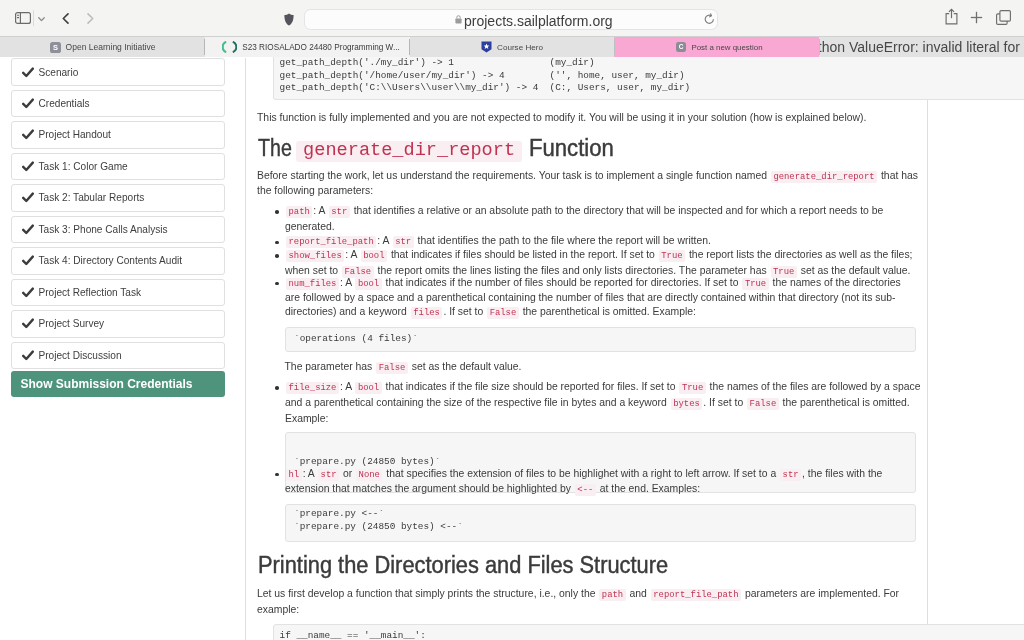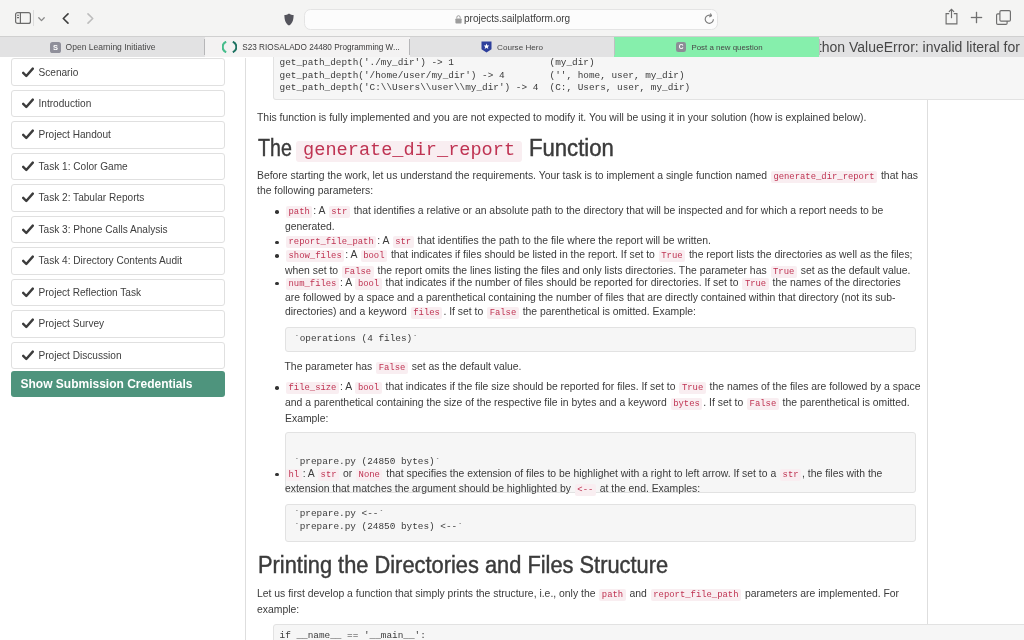--- a/index.html
+++ b/index.html
@@ -3,21 +3,21 @@
 *{margin:0;padding:0;box-sizing:border-box}
 html,body{width:1024px;height:640px;overflow:hidden;background:#fff;font-family:"Liberation Sans",sans-serif}
 .abs{position:absolute}
 
 #toolbar{position:absolute;left:0;top:0;width:1024px;height:37px;background:#f4f4f3;border-bottom:1px solid #d0d0d0}
 #tabbar{position:absolute;left:0;top:37px;width:1024px;height:20px;background:#e2e2e3}
 .tab{position:absolute;top:0;height:20px;display:flex;align-items:center;justify-content:center;font-size:9.3px;color:#474747;white-space:nowrap;overflow:hidden}
 .tab .ticon{margin-right:5px;flex:0 0 auto;display:block}
 .sep{position:absolute;top:2px;height:16px;width:1px;background:#bfbfc1}
 #addrbar{position:absolute;left:304px;top:9px;width:414px;height:20.5px;background:#fcfcfc;border:1px solid #e4e4e4;border-radius:6.5px}
-#addrtext{position:absolute;left:464px;top:13.2px;font-size:10px;color:#3d3d3d}
+#addrtext{position:absolute;left:464px;top:13.2px;font-size:14px;color:#3d3d3d}
 
 #page{position:absolute;left:0;top:58px;width:1024px;height:582px;background:#fff}
 #vdiv1{position:absolute;left:245px;top:0;width:1px;height:582px;background:#dedede}
 #vdiv2{position:absolute;left:927px;top:0;width:1px;height:582px;background:#dedede}
 
 .scard{position:absolute;left:10.5px;width:214px;height:27.6px;background:#fff;border:1px solid #e0e0e0;border-radius:3px;display:flex;align-items:center;font-size:10.1px;color:#3e3e3e}
 .scard svg{margin-left:10px;margin-right:5px}
 #sbtn{position:absolute;left:10.5px;top:312.6px;width:214px;height:26.5px;background:#4e947d;border-radius:3px;color:#fff;font-weight:bold;font-size:12px;display:flex;align-items:center;padding-left:10px}
 
 #content{position:absolute;left:257px;top:0;width:660px;height:582px}
@@ -89,21 +89,21 @@
       </svg>
   <span>S23 RIOSALADO 24480 Programming W...</span>
  </div>
  <div class="tab" style="left:410px;width:204px;background:#e2e2e3;font-size:8.1px">
   <svg class="ticon" width="11" height="12" viewBox="0 0 11 12">
         <path d="M0.5 0.5 H10.5 V8.2 L5.5 11.5 L0.5 8.2 Z" fill="#2d3f9c"></path>
         <path d="M5.5 2.6 L6.3 4.5 L8.3 4.6 L6.8 5.9 L7.3 7.9 L5.5 6.8 L3.7 7.9 L4.2 5.9 L2.7 4.6 L4.7 4.5 Z" fill="#fff"></path>
       </svg>
   <span>Course Hero</span>
  </div>
- <div class="tab" style="left:614px;width:205px;background:#86efac;font-size:7.9px;padding-left:6px">
+ <div class="tab" style="left:614px;width:205px;background:#f9a8d4;font-size:7.9px;padding-left:6px">
   <svg class="ticon" width="10" height="10" viewBox="0 0 11 11">
         <rect width="11" height="11" rx="2.6" fill="#8c8c96"></rect>
         <text x="5.5" y="8.1" font-size="7.2" font-weight="bold" fill="#fff" text-anchor="middle" font-family="Liberation Sans">C</text>
       </svg>
   <span>Post a new question</span>
  </div>
  <div class="tab" style="left:819px;width:205px;background:#e2e2e3;font-size:14px;padding-left:3px">
   <svg class="ticon" width="10" height="11" viewBox="0 0 13 13">
         <path d="M11.2 3.6 A5.5 5.5 0 1 0 11.2 9.4" fill="none" stroke="#e9a63c" stroke-width="2.6"></path>
       </svg>
@@ -122,21 +122,21 @@
       <div class="scard" style="top:0.3px">
         <svg width="12" height="11" viewBox="0 0 12 11">
           <path d="M1.2 5.8 L4.3 9 L10.8 1.6" fill="none" stroke="#3c3c3c" stroke-width="2.4" stroke-linecap="round" stroke-linejoin="round"></path>
         </svg>
         <span>Scenario</span>
       </div>
       <div class="scard" style="top:31.8px">
         <svg width="12" height="11" viewBox="0 0 12 11">
           <path d="M1.2 5.8 L4.3 9 L10.8 1.6" fill="none" stroke="#3c3c3c" stroke-width="2.4" stroke-linecap="round" stroke-linejoin="round"></path>
         </svg>
-        <span>Introduction</span>
+        <span>Credentials</span>
       </div>
       <div class="scard" style="top:63.2px">
         <svg width="12" height="11" viewBox="0 0 12 11">
           <path d="M1.2 5.8 L4.3 9 L10.8 1.6" fill="none" stroke="#3c3c3c" stroke-width="2.4" stroke-linecap="round" stroke-linejoin="round"></path>
         </svg>
         <span>Project Handout</span>
       </div>
       <div class="scard" style="top:94.7px">
         <svg width="12" height="11" viewBox="0 0 12 11">
           <path d="M1.2 5.8 L4.3 9 L10.8 1.6" fill="none" stroke="#3c3c3c" stroke-width="2.4" stroke-linecap="round" stroke-linejoin="round"></path>

